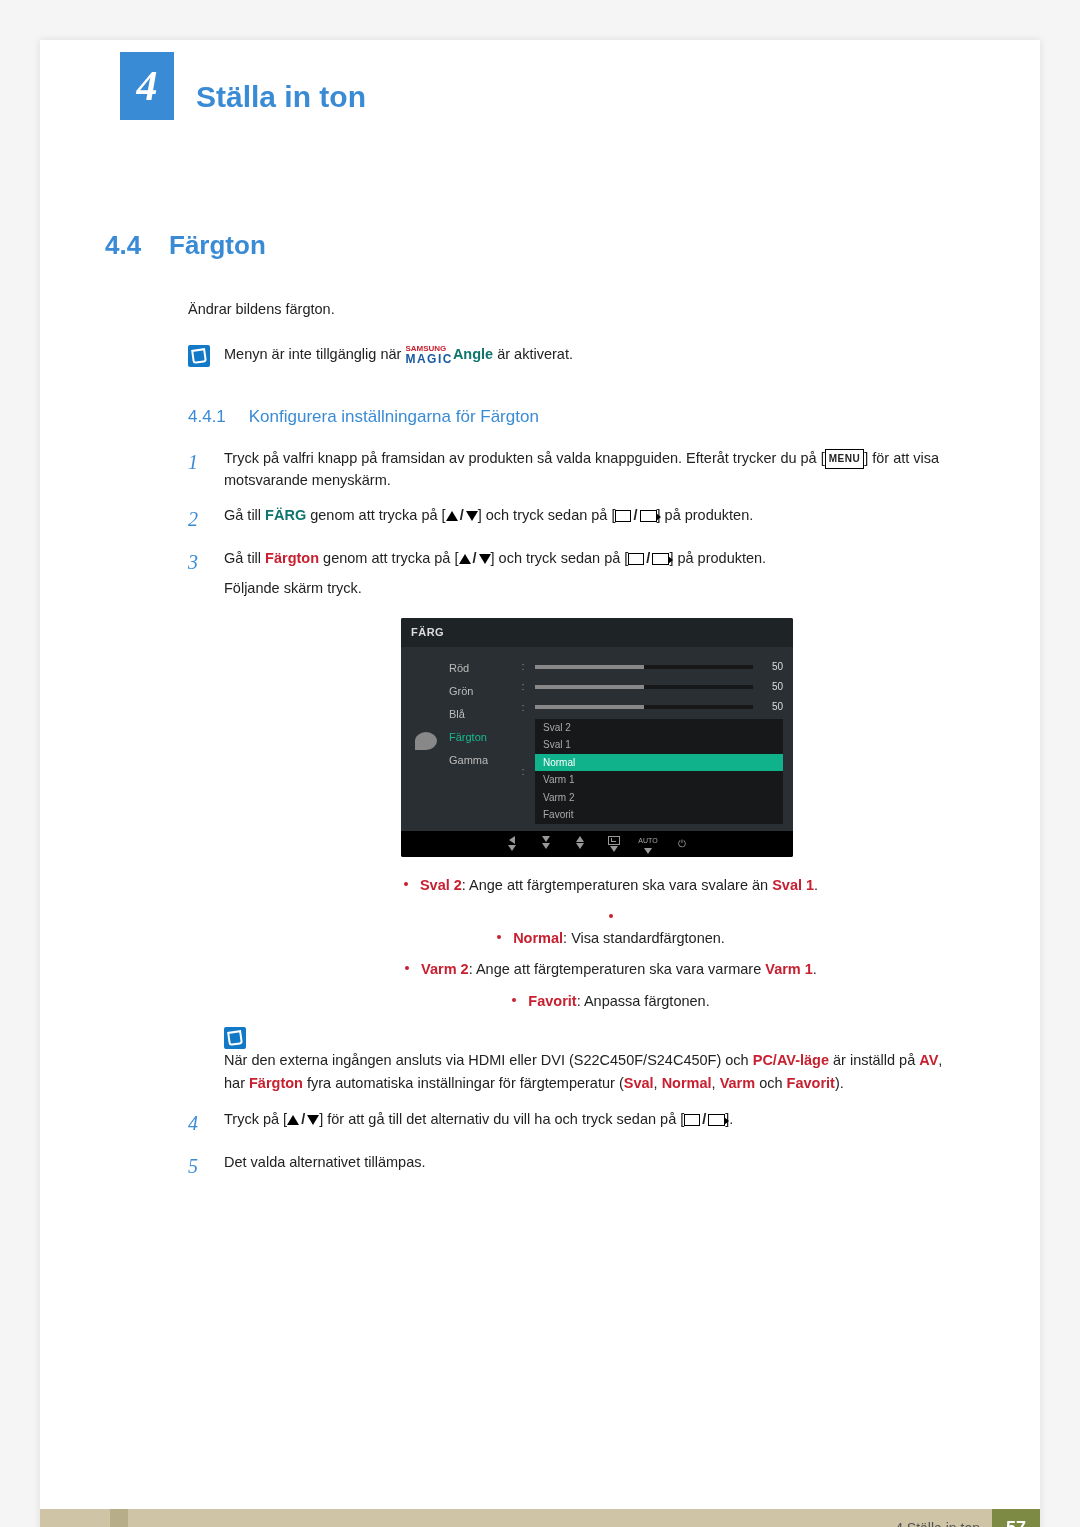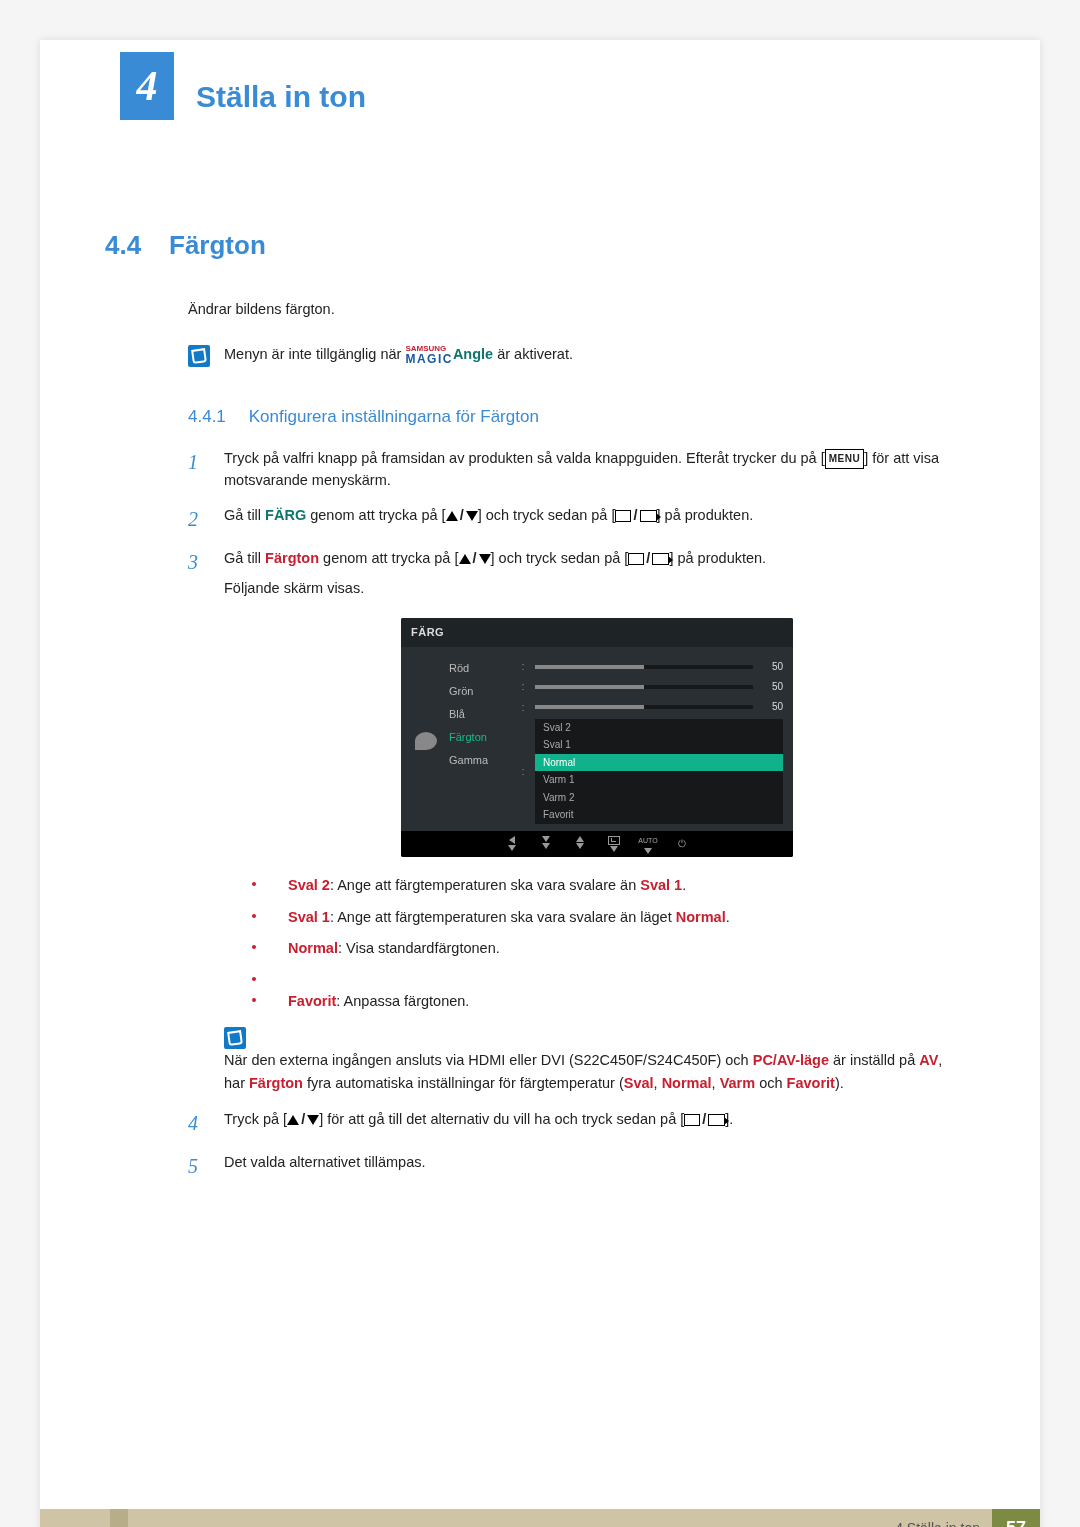--- a/index.html
+++ b/index.html
@@ -54,21 +54,21 @@
   .osd-opt.sel { background:#0fb28a; color:#fff; }
   .osd-footer { background:#000; display:flex; justify-content:center; gap:14px; padding:5px 0 3px; }
   .osd-ficon { color:#aaa; font-size:9px; width:20px; text-align:center; display:flex; flex-direction:column; align-items:center; gap:1px; }
   .osd-ficon .tri-down, .osd-ficon .tri-up { border-left-width:4px; border-right-width:4px; }
   .osd-ficon .tri-down { border-top:6px solid #999; }
   .osd-ficon .tri-up { border-bottom:6px solid #999; }
   .osd-ficon-box { width:10px; height:7px; border:1px solid #999; position:relative; }
   .osd-ficon-box.arrow::after { content:""; position:absolute; left:2px; top:1px; width:4px; height:3px; border-left:1px solid #999; border-bottom:1px solid #999; }
   .osd-ficon-text { font-size:7px; color:#aaa; }
   .bullets { margin:14px 0 14px 28px; }
-  .bullets .bi { display:flex; gap:32px; margin-bottom:10px; line-height:1.5; }
+  .bullets .bi { display:flex; gap:12px; margin-bottom:10px; line-height:1.5;justify-content:center; }
   .bullets .dot { width:4px; height:4px; background:#c82030; border-radius:50%; margin-top:7px; flex-shrink:0; }
   .footer-bar { position:absolute; left:0; right:0; bottom:0; height:38px; background:#cfc5a6; display:flex; align-items:center; justify-content:flex-end; padding-right:0; }
   .footer-left-bar { position:absolute; left:70px; bottom:0; width:18px; height:38px; background:#b8ad89; }
   .footer-text { color:#545454; font-size:14px; margin-right:12px; }
   .footer-page { background:#7c8a43; color:#fff; font-weight:bold; font-size:18px; width:48px; height:38px; display:flex; align-items:center; justify-content:center; }
 </style>
 </head>
 <body>
 
 <div class="page">
@@ -111,21 +111,21 @@
         <div class="step-num">2</div>
         <div class="step-body">
           <span>Gå till </span><span class="bold-black">FÄRG</span><span> genom att trycka på [</span><span class="tri-up"></span><span class="sep-slash">/</span><span class="tri-down"></span><span>] och tryck sedan på [</span><span class="icon-rect"></span><span class="sep-slash">/</span><span class="icon-rect-arrow"></span><span>] på produkten.</span>
         </div>
       </div>
 
       <div class="step">
         <div class="step-num">3</div>
         <div class="step-body">
           <span>Gå till </span><span class="bold-dark">Färgton</span><span> genom att trycka på [</span><span class="tri-up"></span><span class="sep-slash">/</span><span class="tri-down"></span><span>] och tryck sedan på [</span><span class="icon-rect"></span><span class="sep-slash">/</span><span class="icon-rect-arrow"></span><span>] på produkten.</span>
-          <div style="margin-top:8px;">Följande skärm visas.</div>
+          <div style="margin-top:8px;">Följande skärm tryck.</div>
 
           <div class="osd-screenshot">
             <div class="osd-title">FÄRG</div>
             <div class="osd-body">
               <div class="osd-icon-col">
                 <div class="osd-palette"></div>
               </div>
               <div class="osd-labels">
                 <div>Röd</div>
                 <div>Grön</div>
@@ -189,28 +189,28 @@
             </div>
           </div>
 
           <div class="bullets">
             <div class="bi">
                 <span class="dot"></span>
                 <div><span class="bold-dark">Sval 2</span><span>: Ange att färgtemperaturen ska vara svalare än </span><span class="bold-dark">Sval 1</span><span>.</span></div>
               </div>
             <div class="bi">
                 <span class="dot"></span>
-                <div><span class="bold-dark">Sval 1</span><span>: Ange att färgtemperaturen ska vara svalare än läget </span><span class="bold-dark">Normal</span><span>.</span></div>
               </div>
             <div class="bi">
                 <span class="dot"></span>
                 <div><span class="bold-dark">Normal</span><span>: Visa standardfärgtonen.</span></div>
               </div>
             <div class="bi">
                 <span class="dot"></span>
+                <div><span class="bold-dark">Varm 2</span><span>: Ange att färgtemperaturen ska vara varmare </span><span class="bold-dark">Varm 1</span><span>.</span></div>
               </div>
             <div class="bi">
                 <span class="dot"></span>
                 <div><span class="bold-dark">Favorit</span><span>: Anpassa färgtonen.</span></div>
               </div>
           </div>
 
           <div class="note-line" style="margin-top:10px;">
             <span class="icon-note"></span>
             <span class="note-text" style="line-height:1.55;">

